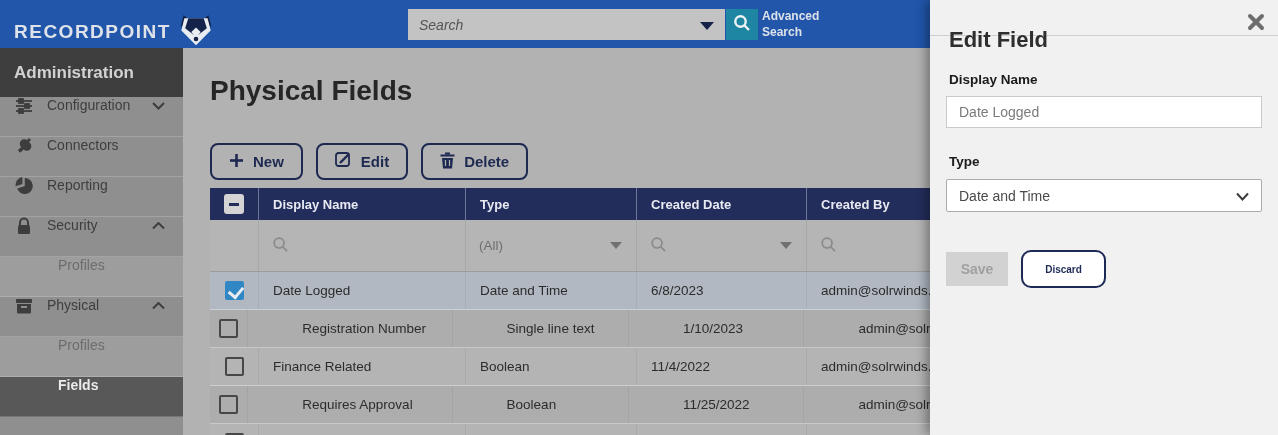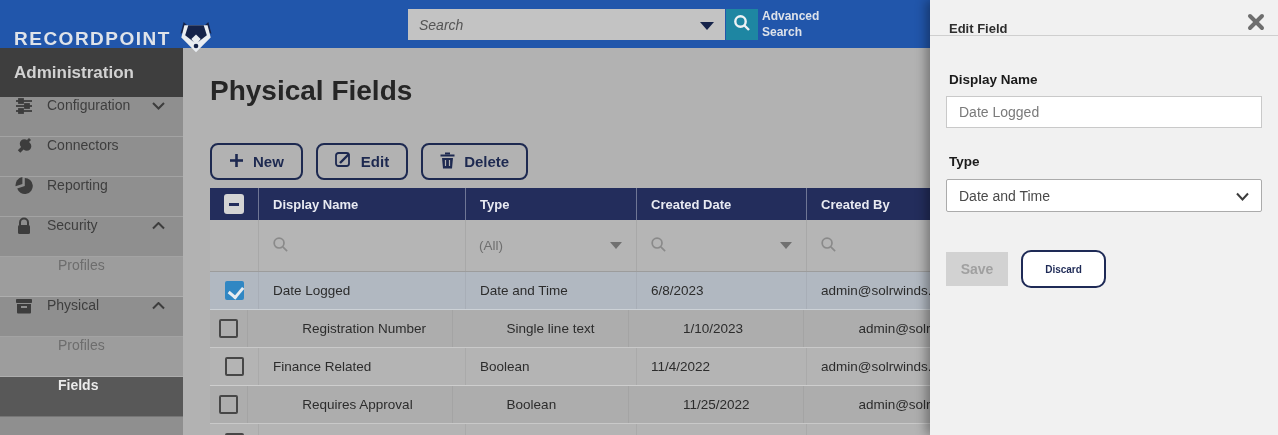--- a/index.html
+++ b/index.html
@@ -3,21 +3,21 @@
 <meta charset="utf-8">
 <style>
   * { margin:0; padding:0; box-sizing:border-box; }
   html,body { background:#888; }
   .app {
     position:relative; width:1278px; height:435px; overflow:hidden;
     font-family:"Liberation Sans", sans-serif; background:#b2b2b2;
   }
   
   .topbar { position:absolute; left:0; top:0; width:100%; height:48px; background:#2156ab; }
-  .logo { position:absolute; left:14px; top:15px; height:48px; display:flex; align-items:center; gap:8px; cursor:pointer; }
+  .logo { position:absolute; left:14px; top:8px; height:48px; display:flex; align-items:center; gap:8px; cursor:pointer; }
   .logo-text { color:#dfe3e9; font-size:19px; font-weight:bold; letter-spacing:1.5px; }
   .search-wrap { position:absolute; left:408px; top:9px; display:flex; }
   .search-input {
     width:317px; height:31px; background:#c3c3c3; border:none; outline:none;
     font-family:"Liberation Sans", sans-serif; font-style:italic; font-size:14px;
     color:#4f4f4f; padding:0 30px 0 11px;
   }
   .search-input::placeholder { color:#555; font-style:italic; opacity:1; }
   .search-caret {
     position:absolute; right:44px; top:13px; width:0; height:0;
@@ -70,21 +70,21 @@
   .cb { width:19px; height:19px; border:2px solid #474747; border-radius:2px; background:transparent; cursor:pointer; }
   .cb.checked { background:#3187c3; border-color:#3187c3; position:relative; }
   .cb.checked::after { content:""; position:absolute; left:4px; top:1px; width:7px; height:11px;
     border:solid #e8ecf0; border-width:0 3px 3px 0; transform:rotate(40deg); }
   .cb.indet { background:#d4d4d4; border:none; width:20px; height:20px; border-radius:3px; position:relative; }
   .cb.indet::after { content:""; position:absolute; left:5px; top:8.5px; width:10px; height:3px; background:#232d5c; }
   
   .panel { position:absolute; right:0; top:0; width:348px; height:435px; background:#f1f1f1;
     box-shadow:-4px 0 10px rgba(0,0,0,0.35); z-index:10; }
   .panel-head { position:relative; height:36px; border-bottom:1px solid #cfcfcf; }
-  .panel-title { position:absolute; left:19px; top:21px; font-size:13px; font-weight:bold; color:#2e2e2e; }
+  .panel-title { position:absolute; left:19px; top:27px; font-size:22px; font-weight:bold; color:#2e2e2e; }
   .panel-close { position:absolute; right:13px; top:13px; width:18px; height:18px; cursor:pointer; color:#6e6e6e; }
   .plabel { position:absolute; left:19px; font-size:13.5px; font-weight:bold; color:#1b1b1b; }
   .pinput { position:absolute; left:16px; width:316px; height:32px; background:#fff;
     border:1px solid #c9c9c9; font-family:"Liberation Sans", sans-serif; font-size:14px;
     color:#7a7a7a; padding:0 12px; outline:none; }
   .pselect { position:absolute; left:16px; width:316px; height:33px; background:#fff;
     border:1px solid #ababab; border-radius:2px; display:flex; align-items:center;
     padding:0 12px; font-size:14px; color:#4a4a4a; cursor:pointer; justify-content:space-between; }
   .btn-save { position:absolute; left:16px; top:252px; width:62px; height:34px;
     background:#d2d2d2; border:none; border-radius:0; font-family:"Liberation Sans", sans-serif;

